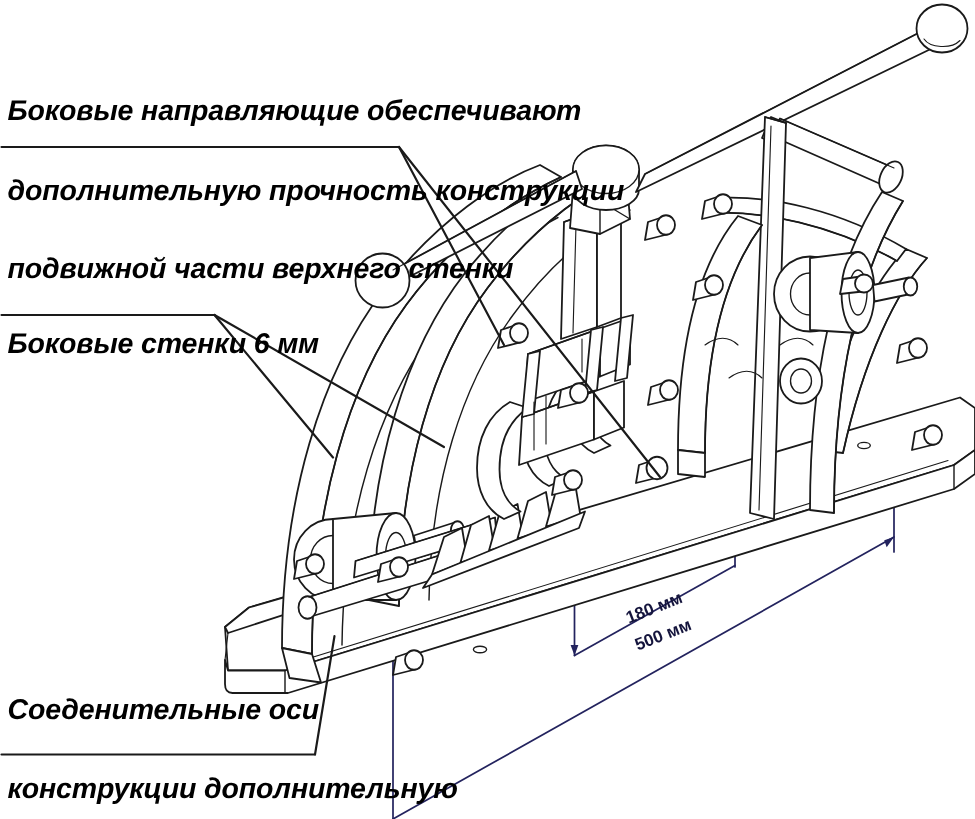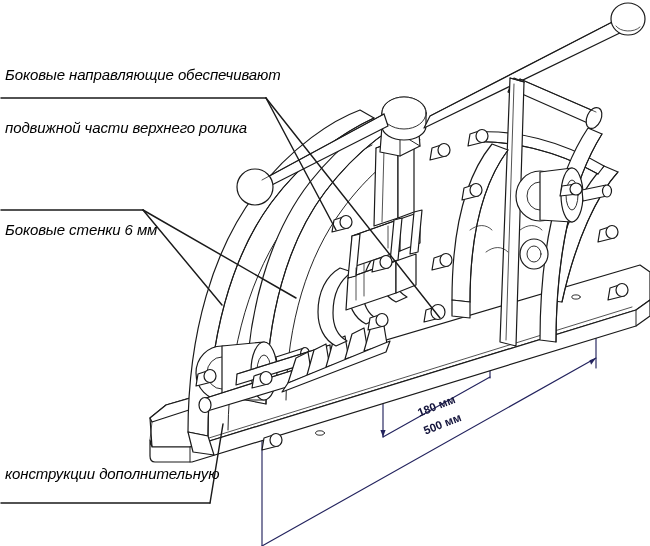--- a/index.html
+++ b/index.html
@@ -7,22 +7,22 @@
     width:650px;height:546px;position:relative;overflow:hidden;
     font-family:"Liberation Sans","DejaVu Sans",sans-serif;
     background:#ffffff;
   }
   #stage{position:absolute;left:0;top:0;width:650px;height:546px;}
   svg.layer{position:absolute;left:0;top:0;width:650px;height:546px;overflow:visible;}
 
   .anno{
     position:absolute;
     font-family:"Liberation Sans","DejaVu Sans",sans-serif;
-    font-weight:normal;font-style:italic;
-    font-size:15px;line-height:17.5px;
+    font-weight:bold;font-style:italic;
+    font-size:19px;line-height:17.5px;
     color:#000000;
     white-space:pre;
     letter-spacing:-0.1px;
   }
   .anno-1{left:5px;top:31px;}
   .anno-2{left:5px;top:186px;}
   .anno-3{left:5px;top:430px;}
 
   .dimlabel{
     position:absolute;
@@ -325,28 +325,30 @@
       <line x1="143" y1="210" x2="222" y2="305"></line>
       <line x1="143" y1="210" x2="296" y2="298"></line>
 
       <line x1="1" y1="503" x2="210" y2="503"></line>
       <line x1="210" y1="503" x2="223" y2="424"></line>
     </g>
   </svg>
 
   <div class="anno anno-1">
     <div>Боковые направляющие обеспечивают</div>
-    <div>подвижной части верхнего ролика</div>
+    <div>дополнительную прочность конструкции</div>
+    <div>подвижной части верхнего стенки</div>
   </div>
 
   <div class="anno anno-2">
     <div>Боковые стенки 6 мм</div>
   </div>
 
   <div class="anno anno-3">
+    <div>Соеденительные оси</div>
     <div>конструкции дополнительную</div>
     
     
   </div>
 
   <div class="dimlabel dim-180">180 мм</div>
   <div class="dimlabel dim-500">500 мм</div>
 
 </div>
 

